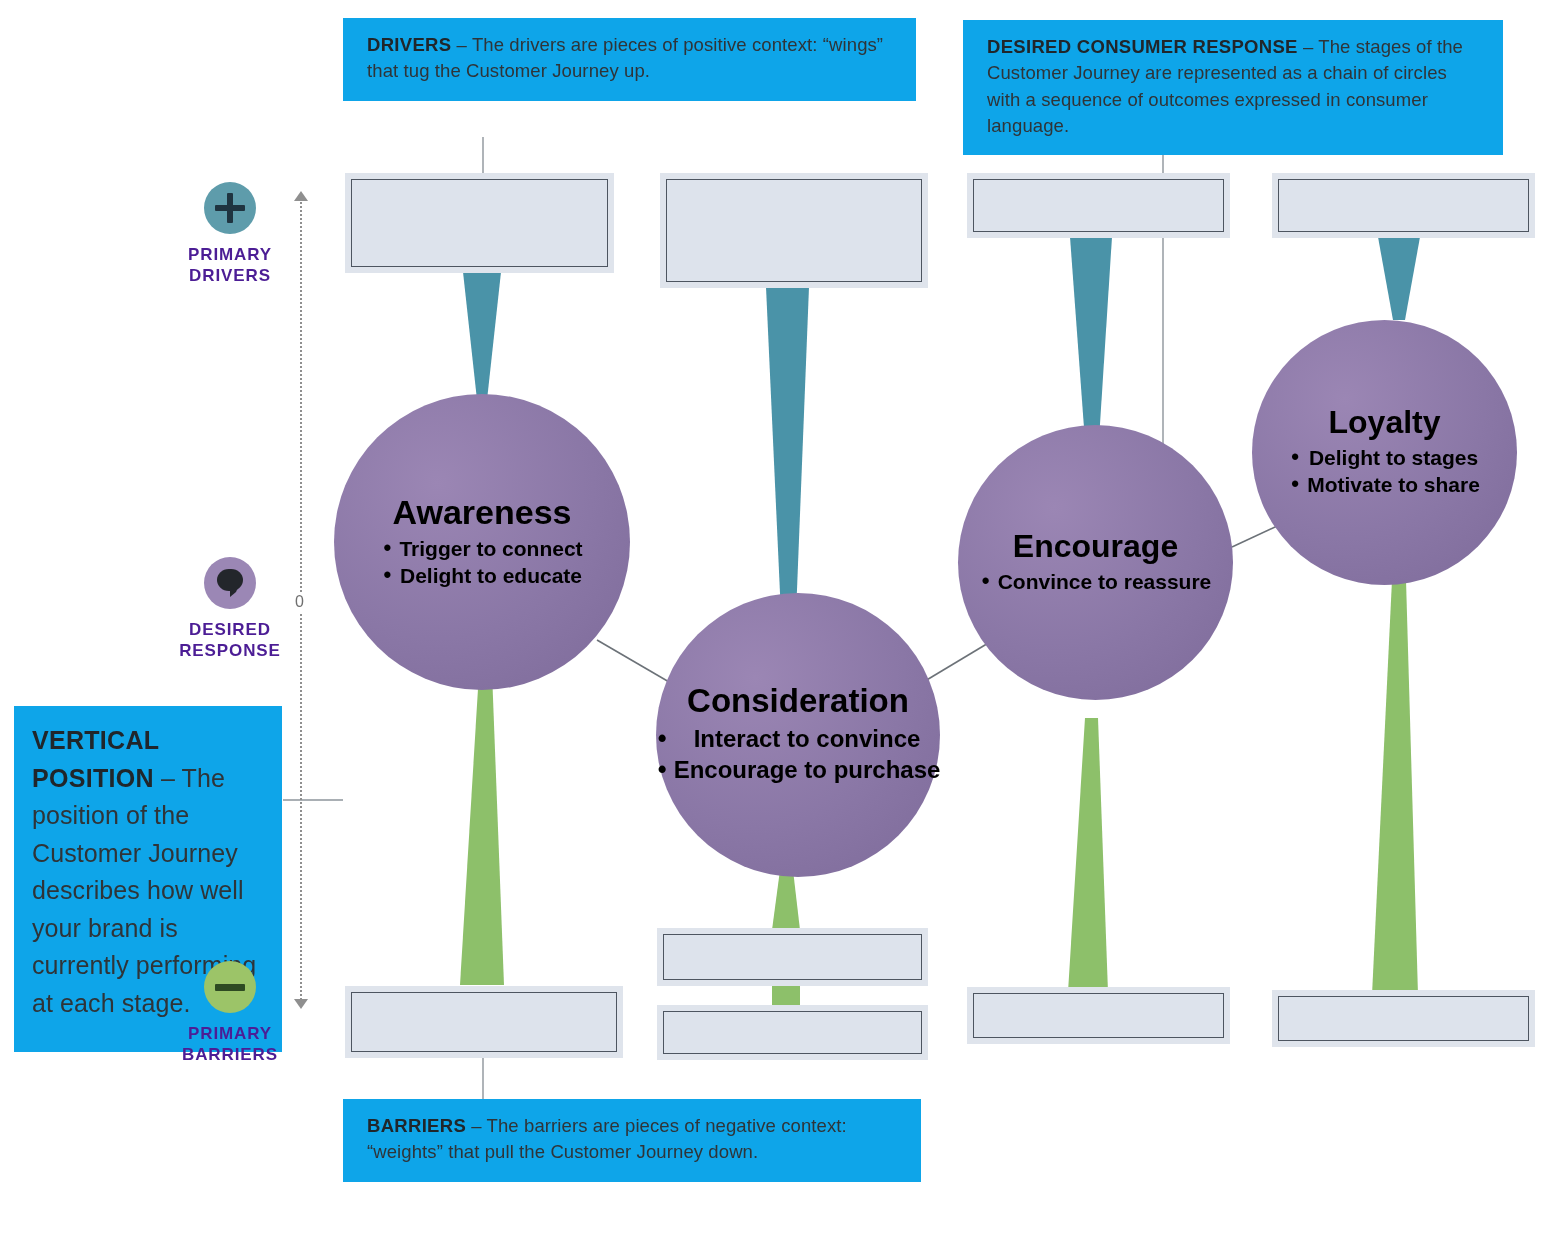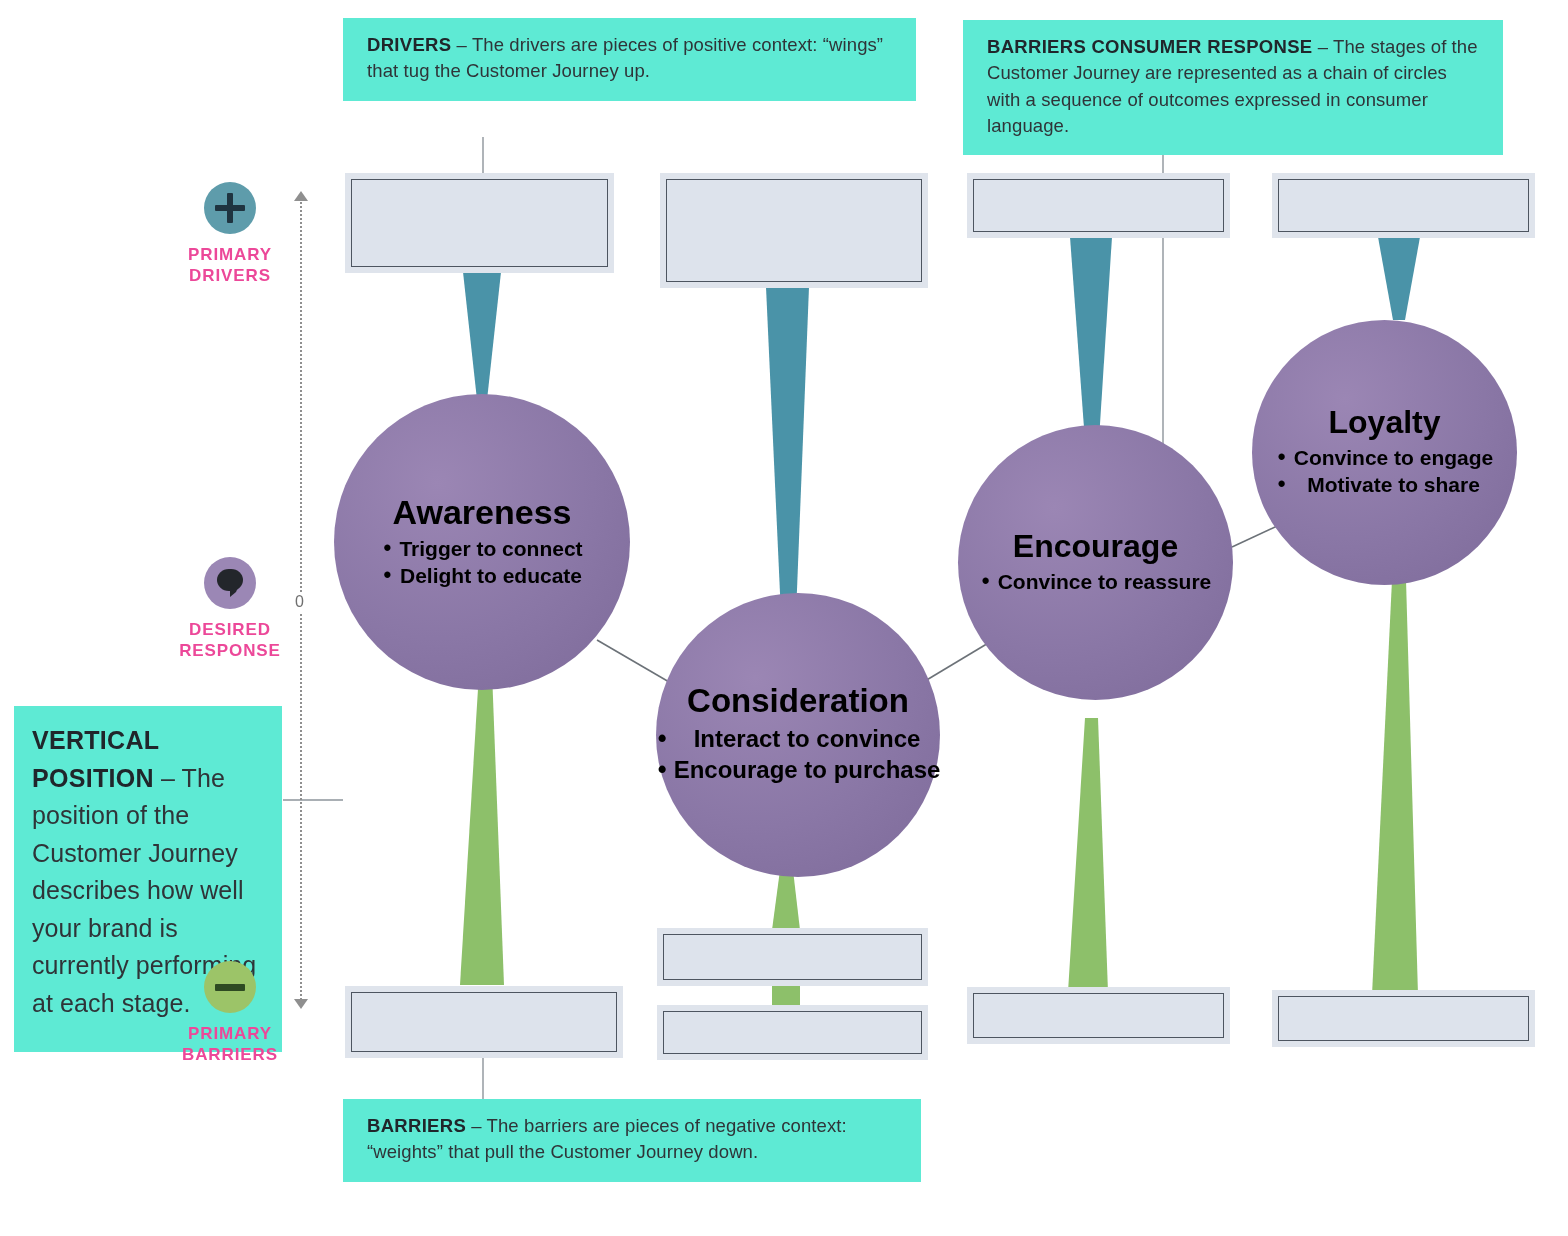--- a/index.html
+++ b/index.html
@@ -7,21 +7,21 @@
     width: 1568px; height: 1236px;
     background: #ffffff;
     font-family: "Liberation Sans", sans-serif;
     overflow: hidden;
   }
   #stage { position: relative; width: 1568px; height: 1236px; }
 
   
   .callout {
     position: absolute;
-    background: #5eead4;
+    background: #0ea5e9;
     color: #2f3438;
     padding: 14px 18px 16px 24px;
     font-size: 18.5px;
     line-height: 1.42;
     letter-spacing: .1px;
   }
   .callout b { font-weight: 700; color: #20262b; letter-spacing: .3px; }
   .callout.small { font-size: 25px; line-height: 1.5; padding: 16px 14px 30px 18px; }
 
   
@@ -68,21 +68,21 @@
   }
   .chip.resp .bubble::after {
     content: ""; position: absolute; right: 4px; bottom: -6px;
     width: 0; height: 0;
     border-left: 6px solid #23262b;
     border-top: 7px solid #23262b;
     border-right: 3px solid transparent;
     border-bottom: 5px solid transparent;
   }
   .legend .lbl {
-    font-size: 17px; font-weight: 700; color: #ec4899;
+    font-size: 17px; font-weight: 700; color: #4c1d95;
     letter-spacing: .9px; line-height: 1.25; white-space: pre-line;
   }
 
   
   .slot {
     position: absolute;
     background: #dfe4ec;
     padding: 6px;
   }
   .slot .inner {
@@ -141,21 +141,21 @@
     <polygon points="772,985 800,985 800,1008 772,1008" fill="#8dc06a"></polygon>
     <polygon points="1085,718 1098,718 1108,992 1068,992" fill="#8dc06a"></polygon>
     <polygon points="1392,580 1406,580 1418,995 1372,995" fill="#8dc06a"></polygon>
   </svg>
 
   <div class="callout" style="left:343px; top:18px; width:573px;">
     <b>DRIVERS</b><span> – </span><span>The drivers are pieces of positive context: “wings” that tug the Customer Journey up.</span>
   </div>
 
   <div class="callout" style="left:963px; top:20px; width:540px;">
-    <b>BARRIERS CONSUMER RESPONSE</b><span> – </span><span>The stages of the Customer Journey are represented as a chain of circles with a sequence of outcomes expressed in consumer language.</span>
+    <b>DESIRED CONSUMER RESPONSE</b><span> – </span><span>The stages of the Customer Journey are represented as a chain of circles with a sequence of outcomes expressed in consumer language.</span>
   </div>
 
   <div class="callout small" style="left:14px; top:706px; width:268px;">
     <b>VERTICAL POSITION</b><span> – </span><span>The position of the Customer Journey describes how well your brand is currently performing at each stage.</span>
   </div>
 
   <div class="callout" style="left:343px; top:1099px; width:578px;">
     <b>BARRIERS</b><span> – </span><span>The barriers are pieces of negative context: “weights” that pull the Customer Journey down.</span>
   </div>
 
@@ -232,18 +232,18 @@
   <div class="node" style="left:958px; top:425px; width:275px; height:275px;">
     <div class="title" style="font-size:32px;">Encourage</div>
     <ul style="font-size:21px;">
       <li>Convince to reassure</li>
     </ul>
   </div>
 
   <div class="node" style="left:1252px; top:320px; width:265px; height:265px;">
     <div class="title" style="font-size:32px;">Loyalty</div>
     <ul style="font-size:21px;">
-      <li>Convince to engage</li>
+      <li>Delight to stages</li>
       <li>Motivate to share</li>
     </ul>
   </div>
 
 </div>
 
 </body></html>

